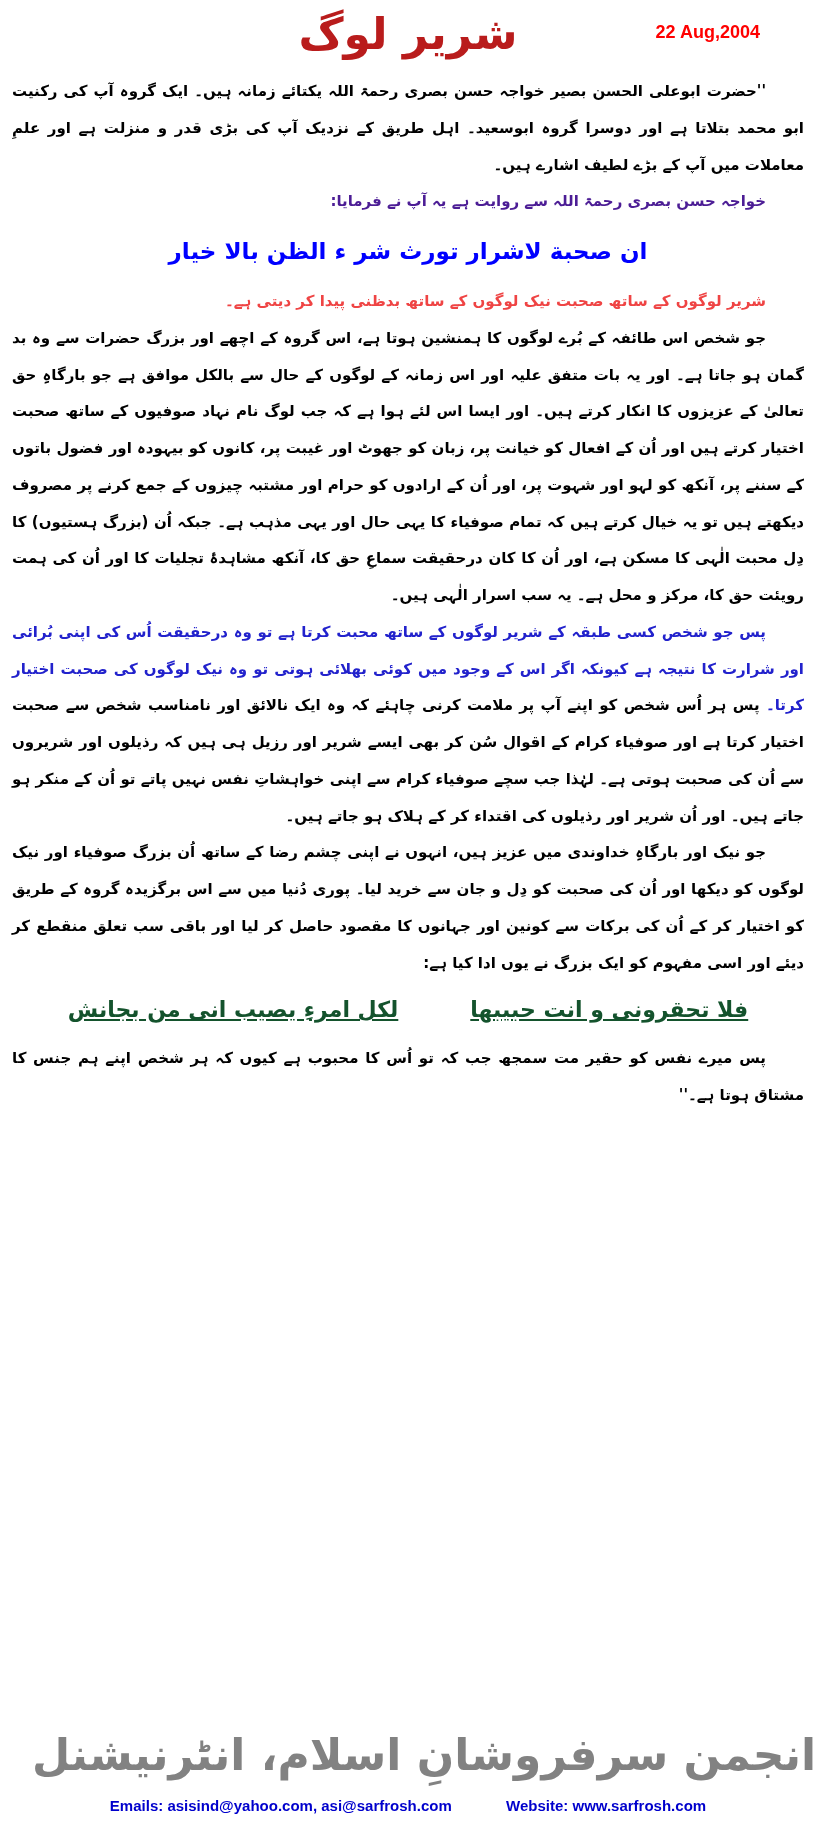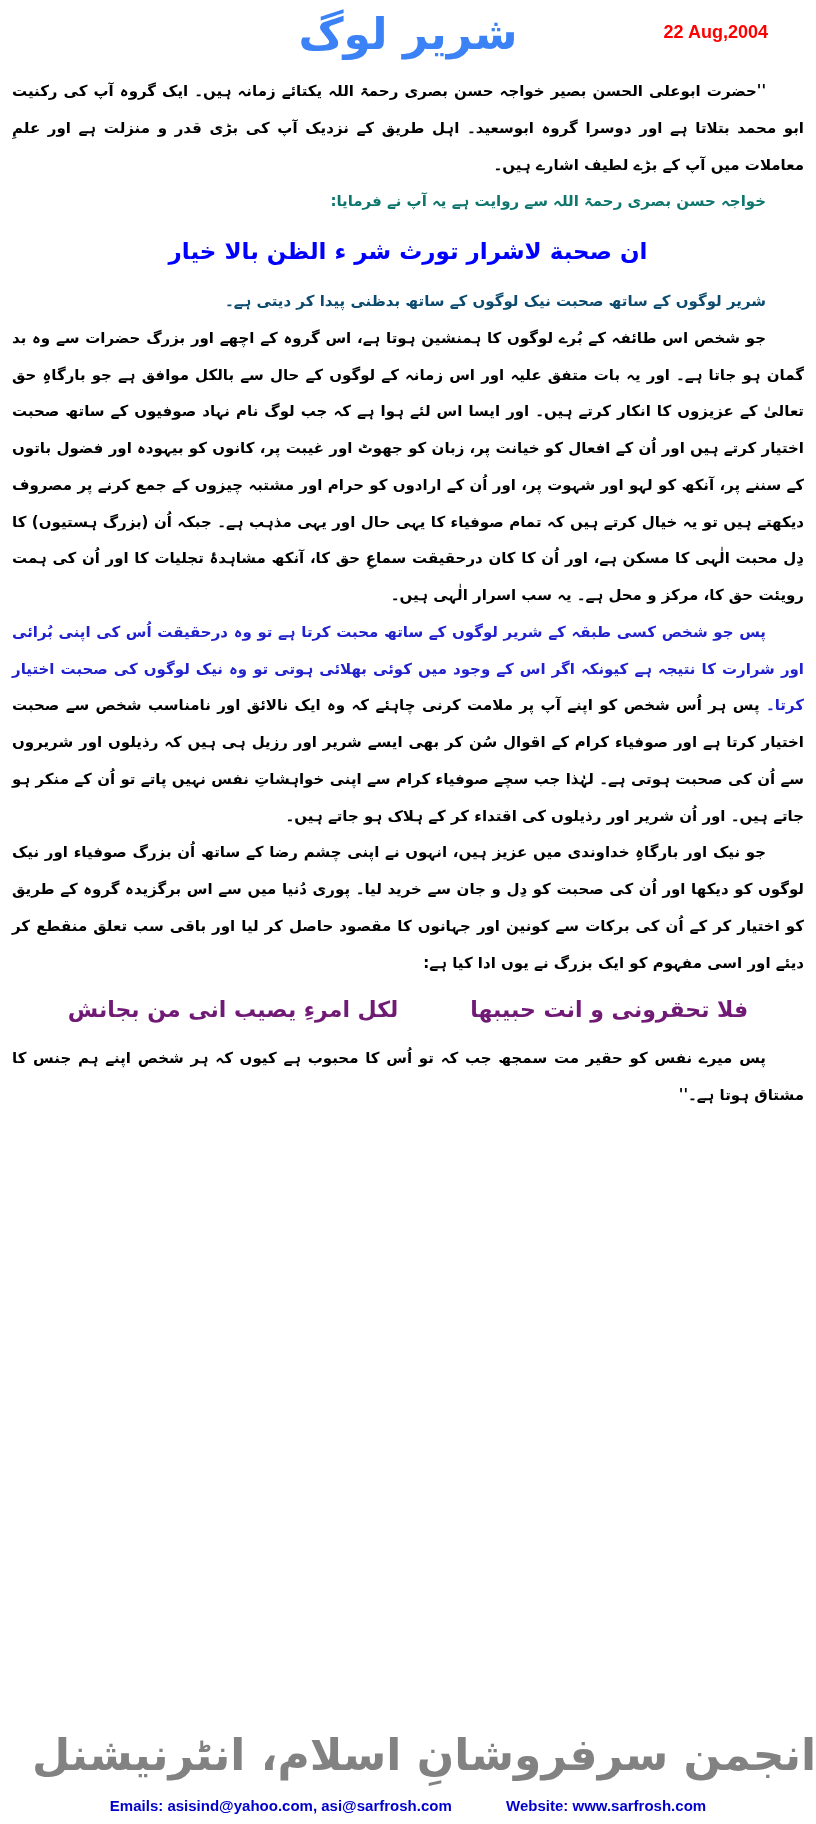--- a/index.html
+++ b/index.html
@@ -5,28 +5,28 @@
   html,body{margin:0;padding:0;background:#ffffff;}
   .page{
     position:relative;
     width:816px;height:1824px;
     margin:0 auto;
     background:#ffffff;
     overflow:hidden;
     font-family:"DejaVu Sans",sans-serif;
   }
   .date{
-    position:absolute;top:22px;right:48px;
+    position:absolute;top:22px;right:56px;
     color:#ff0000;font-weight:bold;font-size:18px;
     font-family:"Liberation Sans","DejaVu Sans",sans-serif;
     direction:ltr;
   }
   .title{
     text-align:center;
-    color:#3b82f6;
+    color:#b91c1c;
     font-size:44px;font-weight:bold;
     margin:8px 0 14px 0;
     direction:rtl;
   }
   .doc-body{
     direction:rtl;
     padding:0 12px;
     color:#000000;
   }
   .para{
@@ -68,27 +68,27 @@
 <body>
 
 <div class="page">
 
   <div class="date">22 Aug,2004</div>
 
   <h1 class="title">شریر لوگ</h1>
 
   <div class="doc-body">
       <div class="para body"><span style="color: rgb(0, 0, 0);">''حضرت ابوعلی الحسن بصیر خواجہ حسن بصری رحمۃ اللہ یکتائے زمانہ ہیں۔ ایک گروہ آپ کی رکنیت ابو محمد بتلاتا ہے اور دوسرا گروہ ابوسعید۔ اہل طریق کے نزدیک آپ کی بڑی قدر و منزلت ہے اور علمِ معاملات میں آپ کے بڑے لطیف اشارے ہیں۔</span></div>
-      <div class="para body"><span style="color: #0f766e;">خواجہ حسن بصری رحمۃ اللہ سے روایت ہے یہ آپ نے فرمایا:</span></div>
+      <div class="para body"><span style="color: #4c1d95;">خواجہ حسن بصری رحمۃ اللہ سے روایت ہے یہ آپ نے فرمایا:</span></div>
       <div class="para arabic"><span style="color: rgb(0, 0, 255);">ان صحبة لاشرار تورث شر ء الظن بالا خیار</span></div>
-      <div class="para body"><span style="color: #0c4a6e;">شریر لوگوں کے ساتھ صحبت نیک لوگوں کے ساتھ بدظنی پیدا کر دیتی ہے۔</span></div>
+      <div class="para body"><span style="color: #ef4444;">شریر لوگوں کے ساتھ صحبت نیک لوگوں کے ساتھ بدظنی پیدا کر دیتی ہے۔</span></div>
       <div class="para body"><span style="color: rgb(0, 0, 0);">جو شخص اس طائفہ کے بُرے لوگوں کا ہمنشین ہوتا ہے، اس گروہ کے اچھے اور بزرگ حضرات سے وہ بد گمان ہو جاتا ہے۔ اور یہ بات متفق علیہ اور اس زمانہ کے لوگوں کے حال سے بالکل موافق ہے جو بارگاہِ حق تعالیٰ کے عزیزوں کا انکار کرتے ہیں۔ اور ایسا اس لئے ہوا ہے کہ جب لوگ نام نہاد صوفیوں کے ساتھ صحبت اختیار کرتے ہیں اور اُن کے افعال کو خیانت پر، زبان کو جھوٹ اور غیبت پر، کانوں کو بیہودہ اور فضول باتوں کے سننے پر، آنکھ کو لہو اور شہوت پر، اور اُن کے ارادوں کو حرام اور مشتبہ چیزوں کے جمع کرنے پر مصروف دیکھتے ہیں تو یہ خیال کرتے ہیں کہ تمام صوفیاء کا یہی حال اور یہی مذہب ہے۔ جبکہ اُن (بزرگ ہستیوں) کا دِل محبت الٰہی کا مسکن ہے، اور اُن کا کان درحقیقت سماعِ حق کا، آنکھ مشاہدۂ تجلیات کا اور اُن کی ہمت رویئت حق کا، مرکز و محل ہے۔ یہ سب اسرار الٰہی ہیں۔</span></div>
       <div class="para body"><span style="color: rgb(34, 34, 204);">پس جو شخص کسی طبقہ کے شریر لوگوں کے ساتھ محبت کرتا ہے تو وہ درحقیقت اُس کی اپنی بُرائی اور شرارت کا نتیجہ ہے کیونکہ اگر اس کے وجود میں کوئی بھلائی ہوتی تو وہ نیک لوگوں کی صحبت اختیار کرتا۔ </span><span style="color: rgb(0, 0, 0);">پس ہر اُس شخص کو اپنے آپ پر ملامت کرنی چاہئے کہ وہ ایک نالائق اور نامناسب شخص سے صحبت اختیار کرتا ہے اور صوفیاء کرام کے اقوال سُن کر بھی ایسے شریر اور رزیل ہی ہیں کہ رذیلوں اور شریروں سے اُن کی صحبت ہوتی ہے۔ لہٰذا جب سچے صوفیاء کرام سے اپنی خواہشاتِ نفس نہیں پاتے تو اُن کے منکر ہو جاتے ہیں۔ اور اُن شریر اور رذیلوں کی اقتداء کر کے ہلاک ہو جاتے ہیں۔</span></div>
       <div class="para body"><span style="color: rgb(0, 0, 0);">جو نیک اور بارگاہِ خداوندی میں عزیز ہیں، انہوں نے اپنی چشم رضا کے ساتھ اُن بزرگ صوفیاء اور نیک لوگوں کو دیکھا اور اُن کی صحبت کو دِل و جان سے خرید لیا۔ پوری دُنیا میں سے اس برگزیدہ گروہ کے طریق کو اختیار کر کے اُن کی برکات سے کونین اور جہانوں کا مقصود حاصل کر لیا اور باقی سب تعلق منقطع کر دیئے اور اسی مفہوم کو ایک بزرگ نے یوں ادا کیا ہے:</span></div>
-      <div class="para verse" style="color: #701a75;"><span>فلا تحقرونی و انت حبیبها</span><span class="verse-gap"></span><span>لکل امرءِ یصیب انی من بجانش</span></div>
+      <div class="para verse" style="color: #14532d; text-decoration: underline;"><span>فلا تحقرونی و انت حبیبها</span><span class="verse-gap"></span><span>لکل امرءِ یصیب انی من بجانش</span></div>
       <div class="para body"><span style="color: rgb(0, 0, 0);">پس میرے نفس کو حقیر مت سمجھ جب کہ تو اُس کا محبوب ہے کیوں کہ ہر شخص اپنے ہم جنس کا مشتاق ہوتا ہے۔''</span></div>
     </div>
 
   <div class="orgname">انجمن سرفروشانِ اسلام، انٹرنیشنل</div>
 
   <div class="footer">
     <span>Emails:</span>
     <span> </span>
     <span>asisind@yahoo.com,  asi@sarfrosh.com</span>
     <span class="gap"></span>

